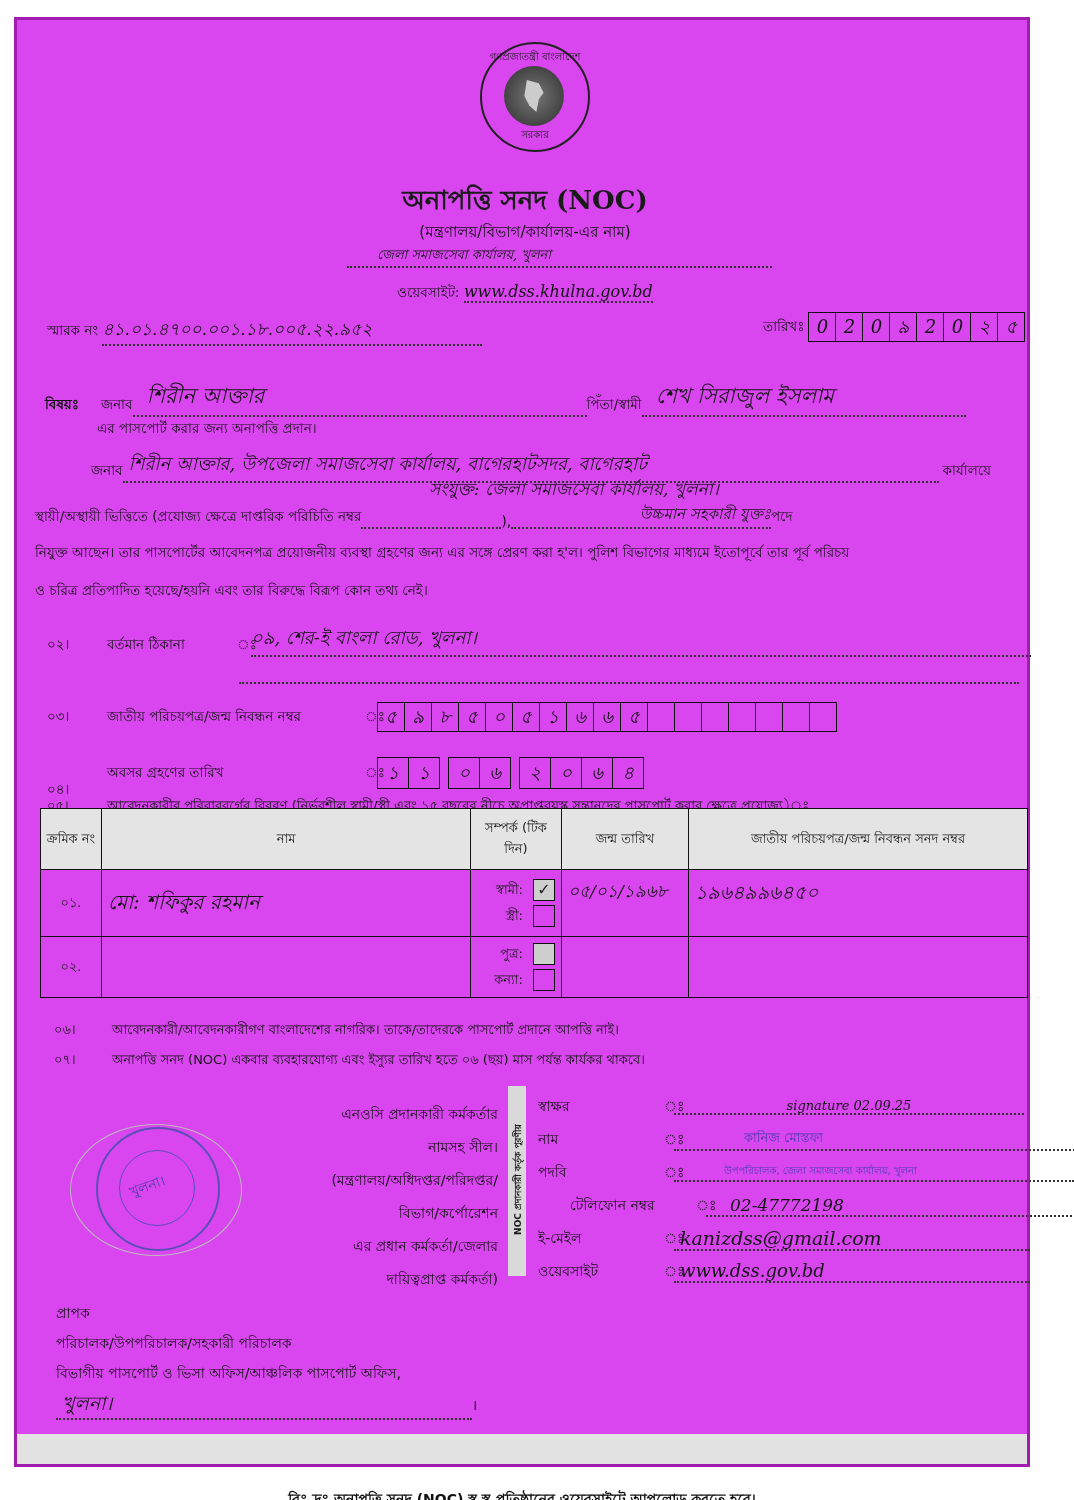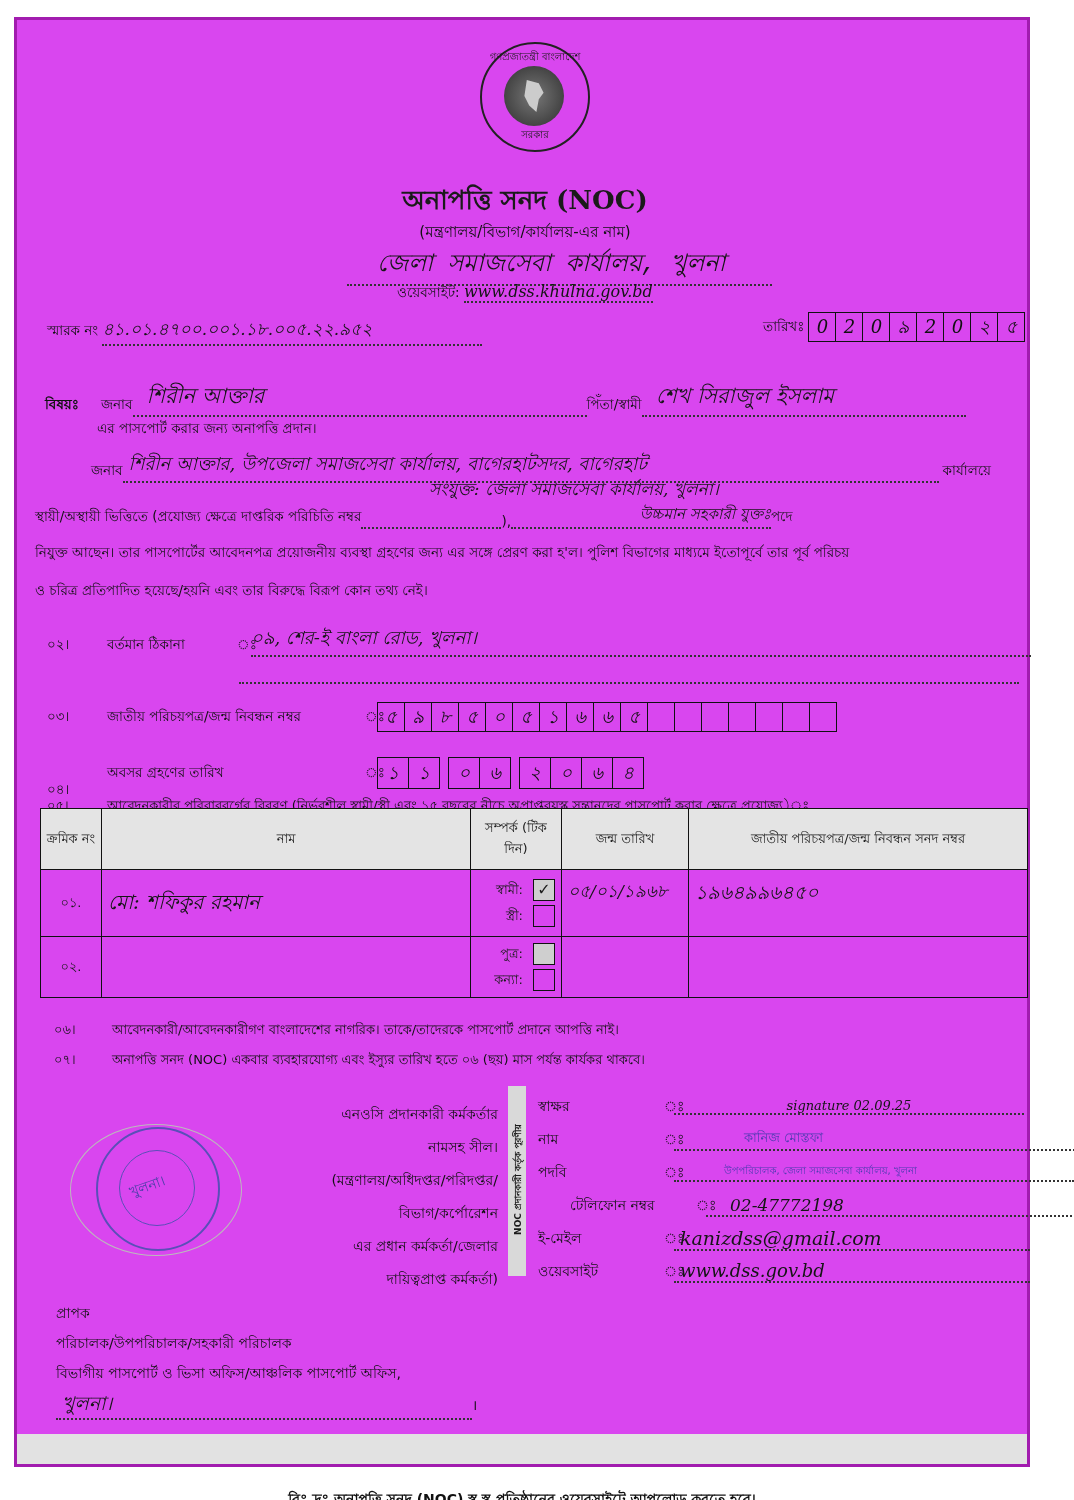--- a/index.html
+++ b/index.html
@@ -61,21 +61,21 @@
     <div class="inner">
         <div class="map"></div>
       </div>
     <div class="ring-bottom">সরকার</div>
   </div>
 
   <div class="abs title center">অনাপত্তি সনদ (NOC)</div>
   <div class="abs subtitle center print">(মন্ত্রণালয়/বিভাগ/কার্যালয়-এর নাম)</div>
 
   <div class="abs" style="left:330px; top:224px; width:400px;">
-    <span class="hand dots" style="font-size:24px; display:inline-block; width:395px; padding-left:30px;font-family:Liberation Mono, monospace;">জেলা সমাজসেবা কার্যালয়, খুলনা</span>
+    <span class="hand dots" style="font-size:13px; display:inline-block; width:395px; padding-left:30px;">জেলা সমাজসেবা কার্যালয়, খুলনা</span>
   </div>
   <div class="abs print" style="left:380px; top:262px;">
     <span>ওয়েবসাইট:</span>
     <span class="hand dots" style="font-size:16px;">www.dss.khulna.gov.bd</span>
   </div>
 
   <div class="abs print" style="left:30px; top:296px;">
     <span>স্মারক নং</span>
     <span class="hand dots" style="font-size:17px; display:inline-block; width:380px;">৪১.০১.৪৭০০.০০১.১৮.০০৫.২২.৯৫২</span>
   </div>

